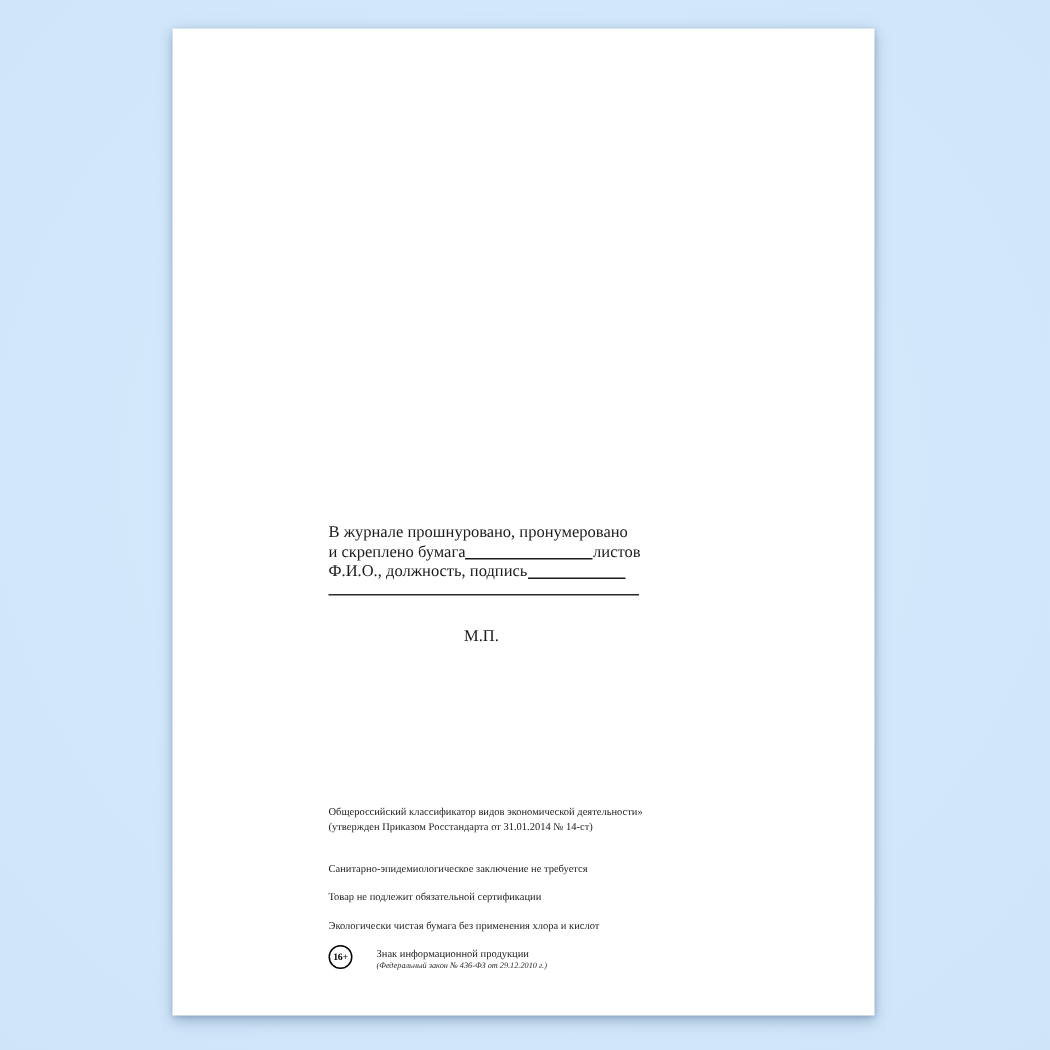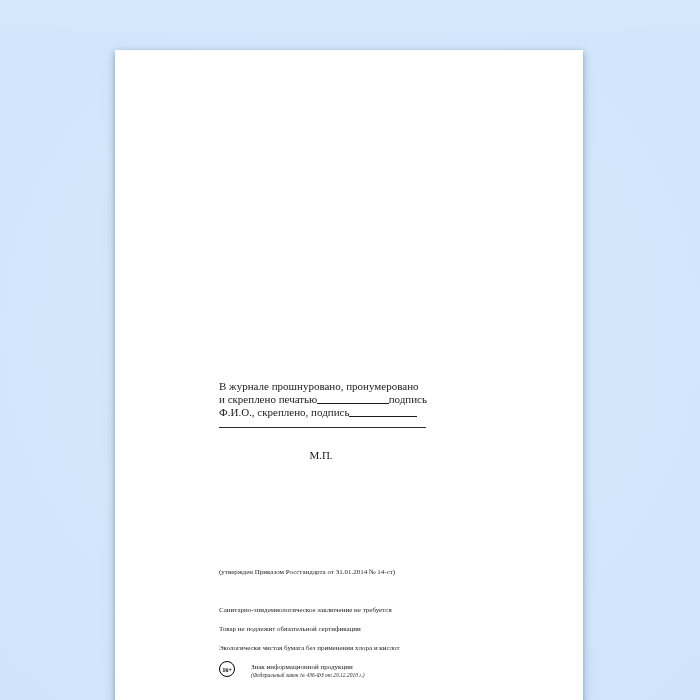--- a/index.html
+++ b/index.html
@@ -12,21 +12,20 @@
     background: #d3e8fb;
     position: relative;
     font-family: "Liberation Serif", "DejaVu Serif", serif;
     color: #1b1b1b;
     overflow: hidden;
   }
   .stage {
     position: absolute;
     inset: 0;
     background: radial-gradient(circle at 50% 45%, #d7ebfd 0%, #d1e6fa 75%, #cfe4f9 100%);
-    margin-top: 31px;
   }
   .sheet {
     position: absolute;
     left: 115px;
     top: 19px;
     width: 468px;
     height: 658px;
     background: #ffffff;
     box-shadow: 0 3px 9px rgba(96, 125, 161, 0.55), 0 1px 3px rgba(96, 125, 161, 0.35);
   }
@@ -134,37 +133,38 @@
 </head>
 <body>
 
 <div class="stage">
   <div class="sheet">
 
     <div class="binding">
       <div>В журнале прошнуровано, пронумеровано</div>
 
       <div class="row">
-        <span>и скреплено печатью</span>
+        <span>и скреплено бумага</span>
         <span class="fill"></span>
-        <span>подпись</span>
+        <span>листов</span>
       </div>
 
 
       <div class="row l4">
-        <span>Ф.И.О., скреплено, подпись</span>
+        <span>Ф.И.О., должность, подпись</span>
         <span class="fill"></span>
       </div>
 
       <div class="sigline"></div>
 
       <div class="mp">М.П.</div>
     </div>
 
     <div class="compliance">
+      <div>Общероссийский классификатор видов экономической деятельности»</div>
       <div class="it">(утвержден Приказом Росстандарта от 31.01.2014 № 14-ст)</div>
     </div>
 
     <div class="statements">
       <div class="stmt">Санитарно-эпидемиологическое заключение не требуется</div>
       <div class="stmt">Товар не подлежит обязательной сертификации</div>
       <div class="stmt">Экологически чистая бумага без применения хлора и кислот</div>
     </div>
 
     <div class="agemark">

